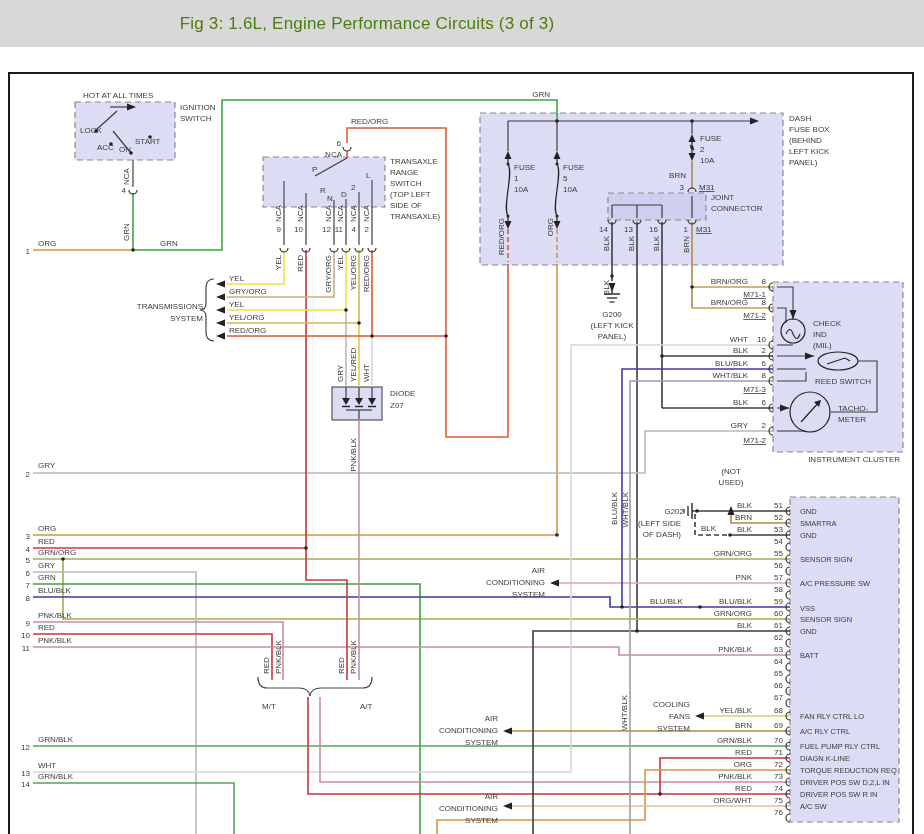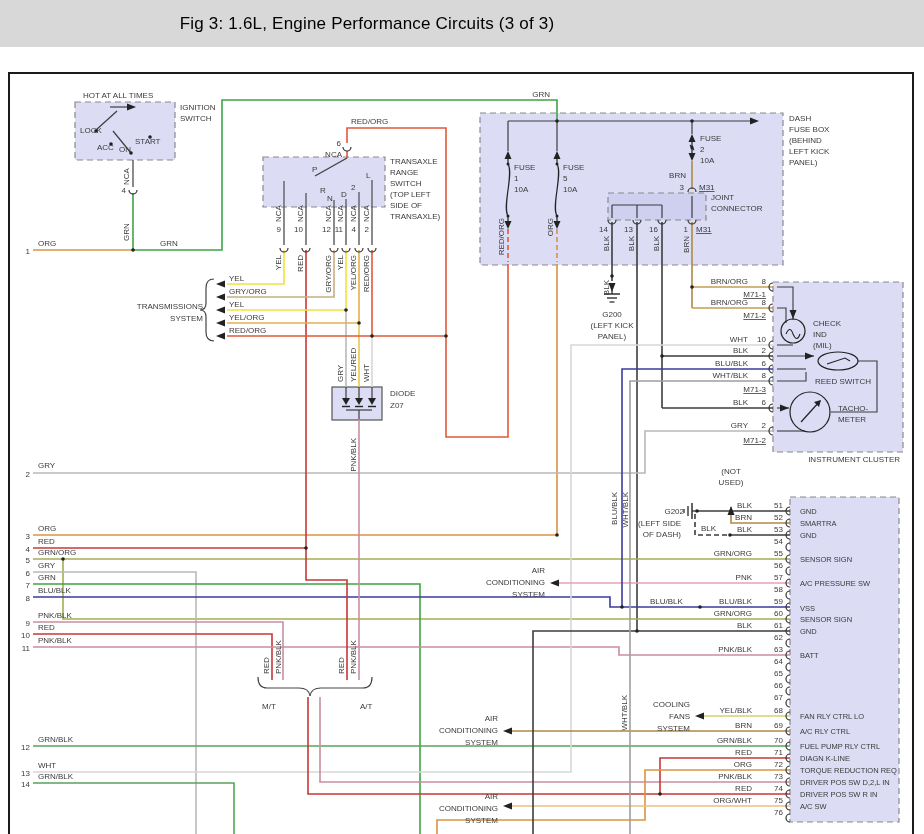--- a/index.html
+++ b/index.html
@@ -1,18 +1,18 @@
 <!DOCTYPE html>
 <html><head>
 <meta charset="utf-8">
 <style>
   html,body{margin:0;padding:0;background:#fff;width:924px;height:834px;overflow:hidden;}
   body{font-family:"Liberation Sans",sans-serif;}
   .titlebar{height:47px;background:#d8d8d8;display:flex;align-items:center;justify-content:center;}
-  .titlebar span{font-size:17px;color:#000000;transform:translateX(-95px);letter-spacing:.2px;}
+  .titlebar span{font-size:17px;color:#4d7c0f;transform:translateX(-95px);letter-spacing:.2px;}
   .diagram{position:relative;width:924px;height:707px;background:#fff;}
   svg{display:block;}
   svg text{font-family:"Liberation Sans",sans-serif;fill:#3a3a3a;}
 </style>
 </head>
 <body>
 
 <div class="titlebar">
   <span>Fig 3: 1.6L, Engine Performance Circuits (3 of 3)</span>
 </div>

